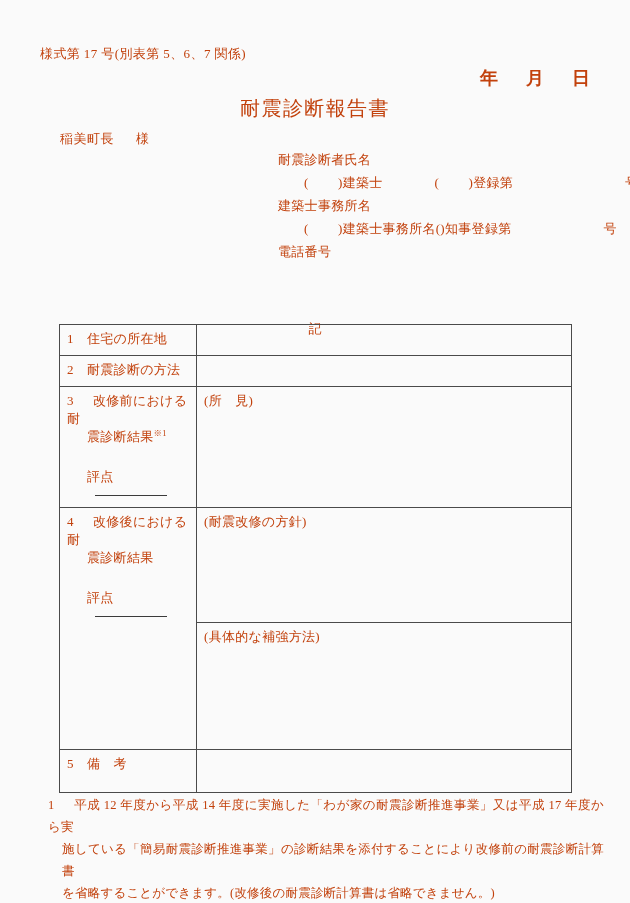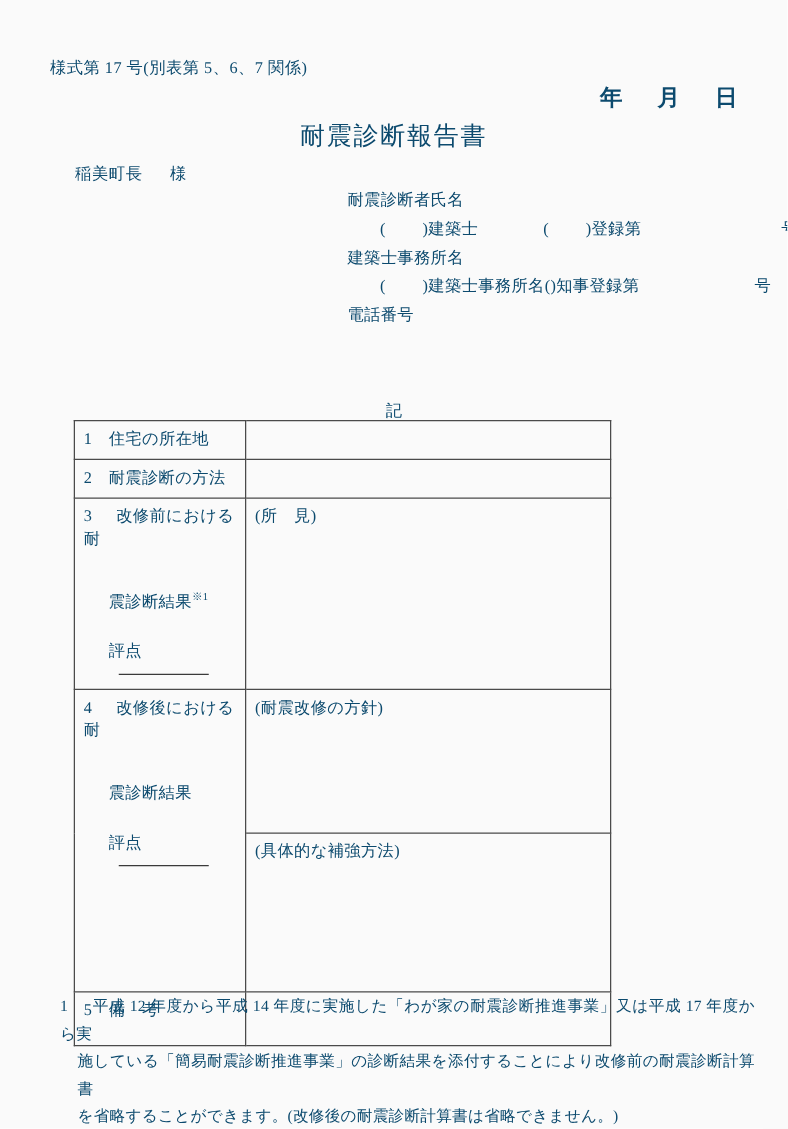--- a/index.html
+++ b/index.html
@@ -6,21 +6,21 @@
     margin: 0;
     padding: 0;
     background: #ffffff;
   }
   .page {
     position: relative;
     width: 630px;
     height: 903px;
     background: #fafafa;
     font-family: "Liberation Serif", "DejaVu Serif", serif;
-    color: #0c4a6e;
+    color: #c2410c;
     overflow: hidden;
   }
   .abs { position: absolute; }
 
   
   .form-no {
     left: 40px; top: 45px;
     font-size: 13px;
     letter-spacing: 0.4px;
   }
@@ -77,37 +77,37 @@
   
   .ki {
     left: 0; top: 320px;
     width: 630px;
     text-align: center;
     font-size: 13px;
   }
 
   
   .tbl {
-    left: 59px; top: 336px;
-    width: 430px;
+    left: 59px; top: 324px;
+    width: 513px;
     border-collapse: collapse;
     table-layout: fixed;
     font-size: 13px;
   }
   .tbl td {
     border: 1px solid #4a4a4a;
     padding: 5px 7px;
     vertical-align: top;
     letter-spacing: 0.3px;
   }
   .col-label { width: 137px; }
   .r-short { height: 20px; }
   .lbl-num { display: inline-block; width: 20px; }
   .lbl-num.wide { display: inline-block; width: 26px; }
-  .sub2 { display: block; padding-left: 20px; margin-top: 32px; }
+  .sub2 { display: block; padding-left: 20px; }
   .sup { font-size: 8.5px; vertical-align: super; }
   .score { display: block; padding-left: 20px; margin-top: 22px; }
   .score-line {
     display: inline-block;
     width: 72px;
     border-bottom: 1px solid #3a3a3a;
     margin-left: 8px;
     vertical-align: 2px;
   }
   .inner-split { border-top: 1px solid #4a4a4a; }

